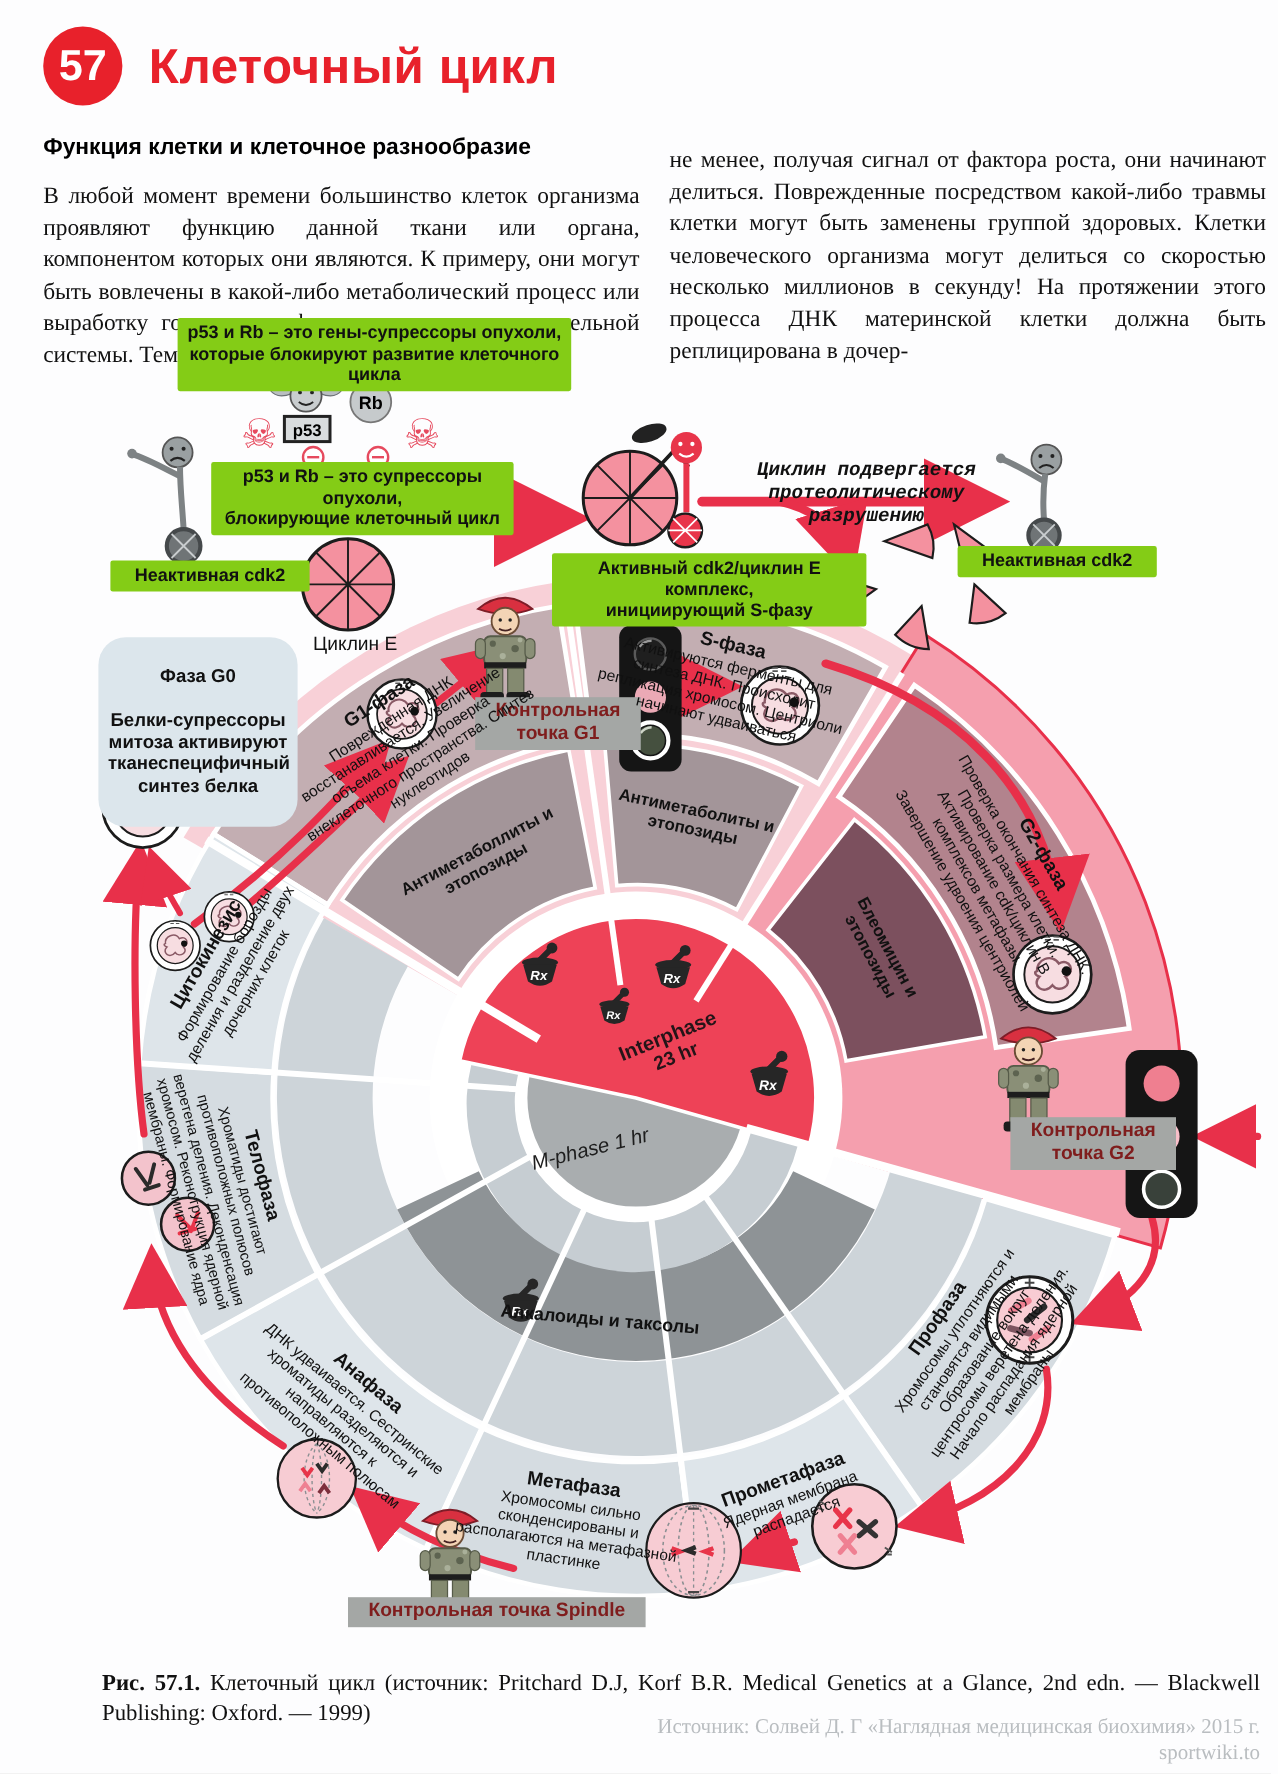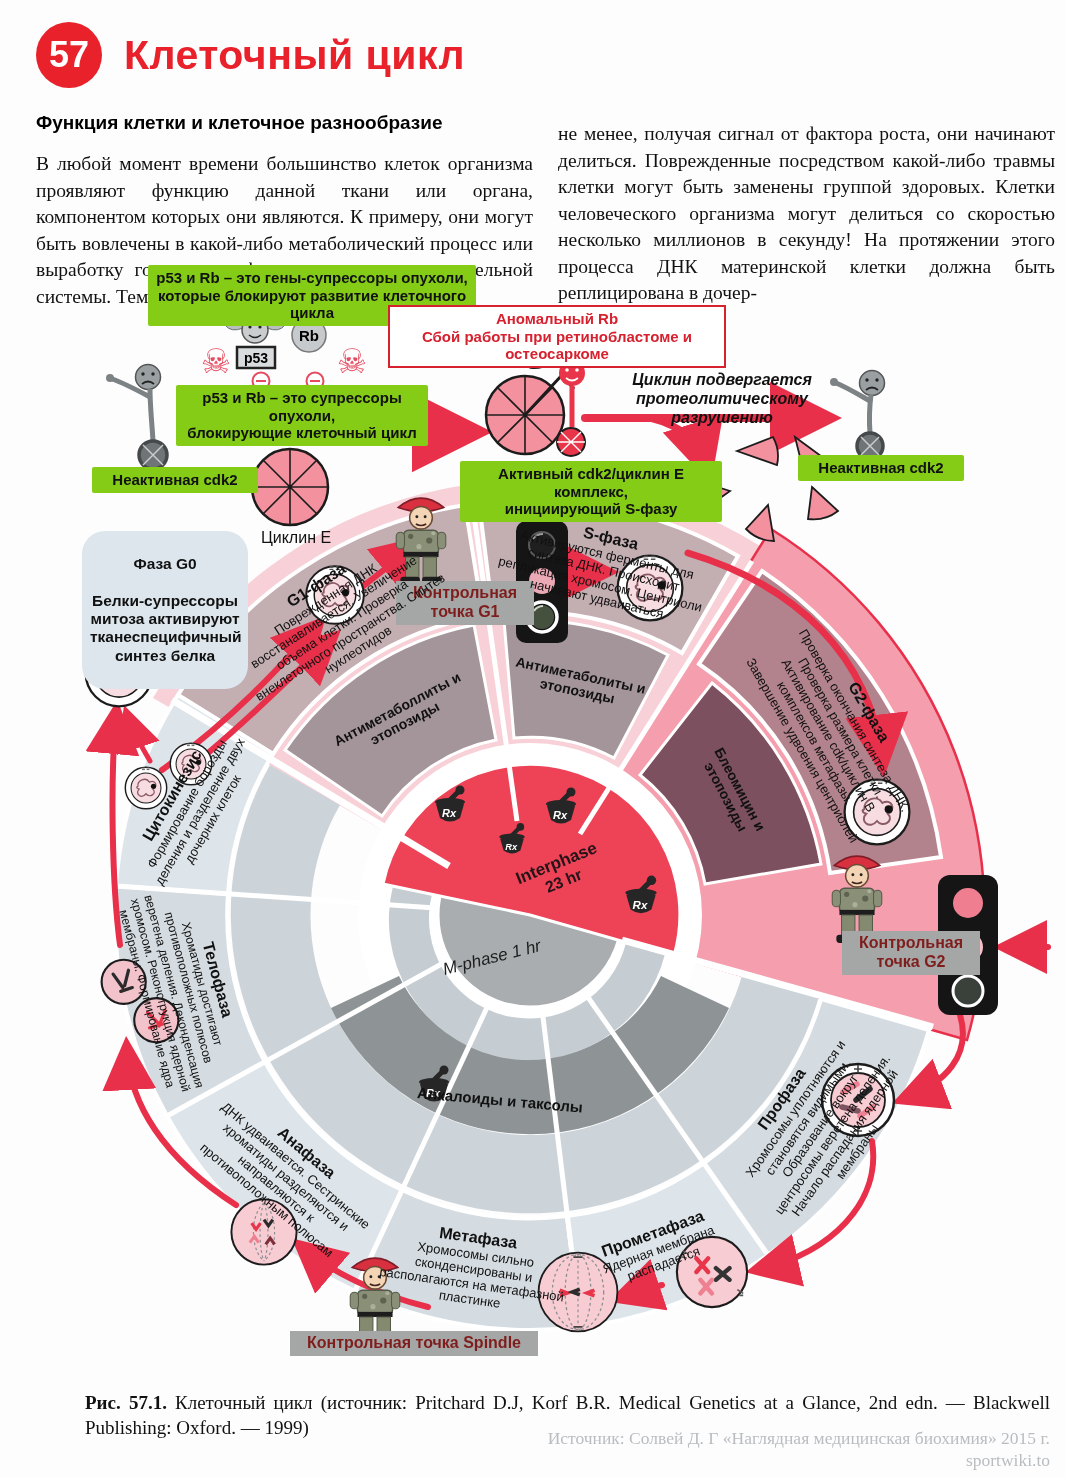--- a/index.html
+++ b/index.html
@@ -310,25 +310,23 @@
       <g>
         <rect x="938" y="620" width="60" height="140" rx="12" fill="#151515"></rect>
         <circle cx="968" cy="648" r="15" fill="#ef7f90"></circle>
         <circle cx="968" cy="692" r="15" fill="#f8bfc9"></circle>
         <circle cx="968" cy="736" r="15" fill="#39413a" stroke="#fff" stroke-width="3"></circle>
       </g>
     </svg>
 
     <div class="lbl note" style="left:148px;top:10px;width:312px;">p53 и Rb – это гены-супрессоры опухоли,
 которые блокируют развитие клеточного цикла</div>
-    <div class="lbl rednote" style="left:388px;top:50px;width:318px;">Аномальный Rb
-Сбой работы при ретинобластоме и остеосаркоме</div>
     <div class="lbl note" style="left:176px;top:130px;width:236px;text-align:center;">p53 и Rb – это супрессоры опухоли,
 блокирующие клеточный цикл</div>
-    <div class="lbl plain ital" style="left:598px;top:116px;width:248px;">Циклин подвергается
+    <div class="lbl plain ital" style="left:598px;top:128px;width:248px;font-family:Liberation Mono, monospace;">Циклин подвергается
 протеолитическому разрушению</div>
     <div class="lbl note" style="left:92px;top:212px;width:150px;">Неактивная cdk2</div>
     <div class="lbl note" style="left:798px;top:200px;width:150px;">Неактивная cdk2</div>
     <div class="lbl plain" style="left:250px;top:274px;width:92px;font-weight:500;font-size:16px;">Циклин E</div>
     <div class="lbl note" style="left:460px;top:206px;width:246px;">Активный cdk2/циклин E комплекс,
 инициирующий S-фазу</div>
     <div class="lbl g0box" style="left:82px;top:276px;width:150px;border-radius:23px;">
       <div class="t">Фаза G0</div>
       <div>Белки-супрессоры митоза активируют тканеспецифичный синтез белка</div>
     </div>

